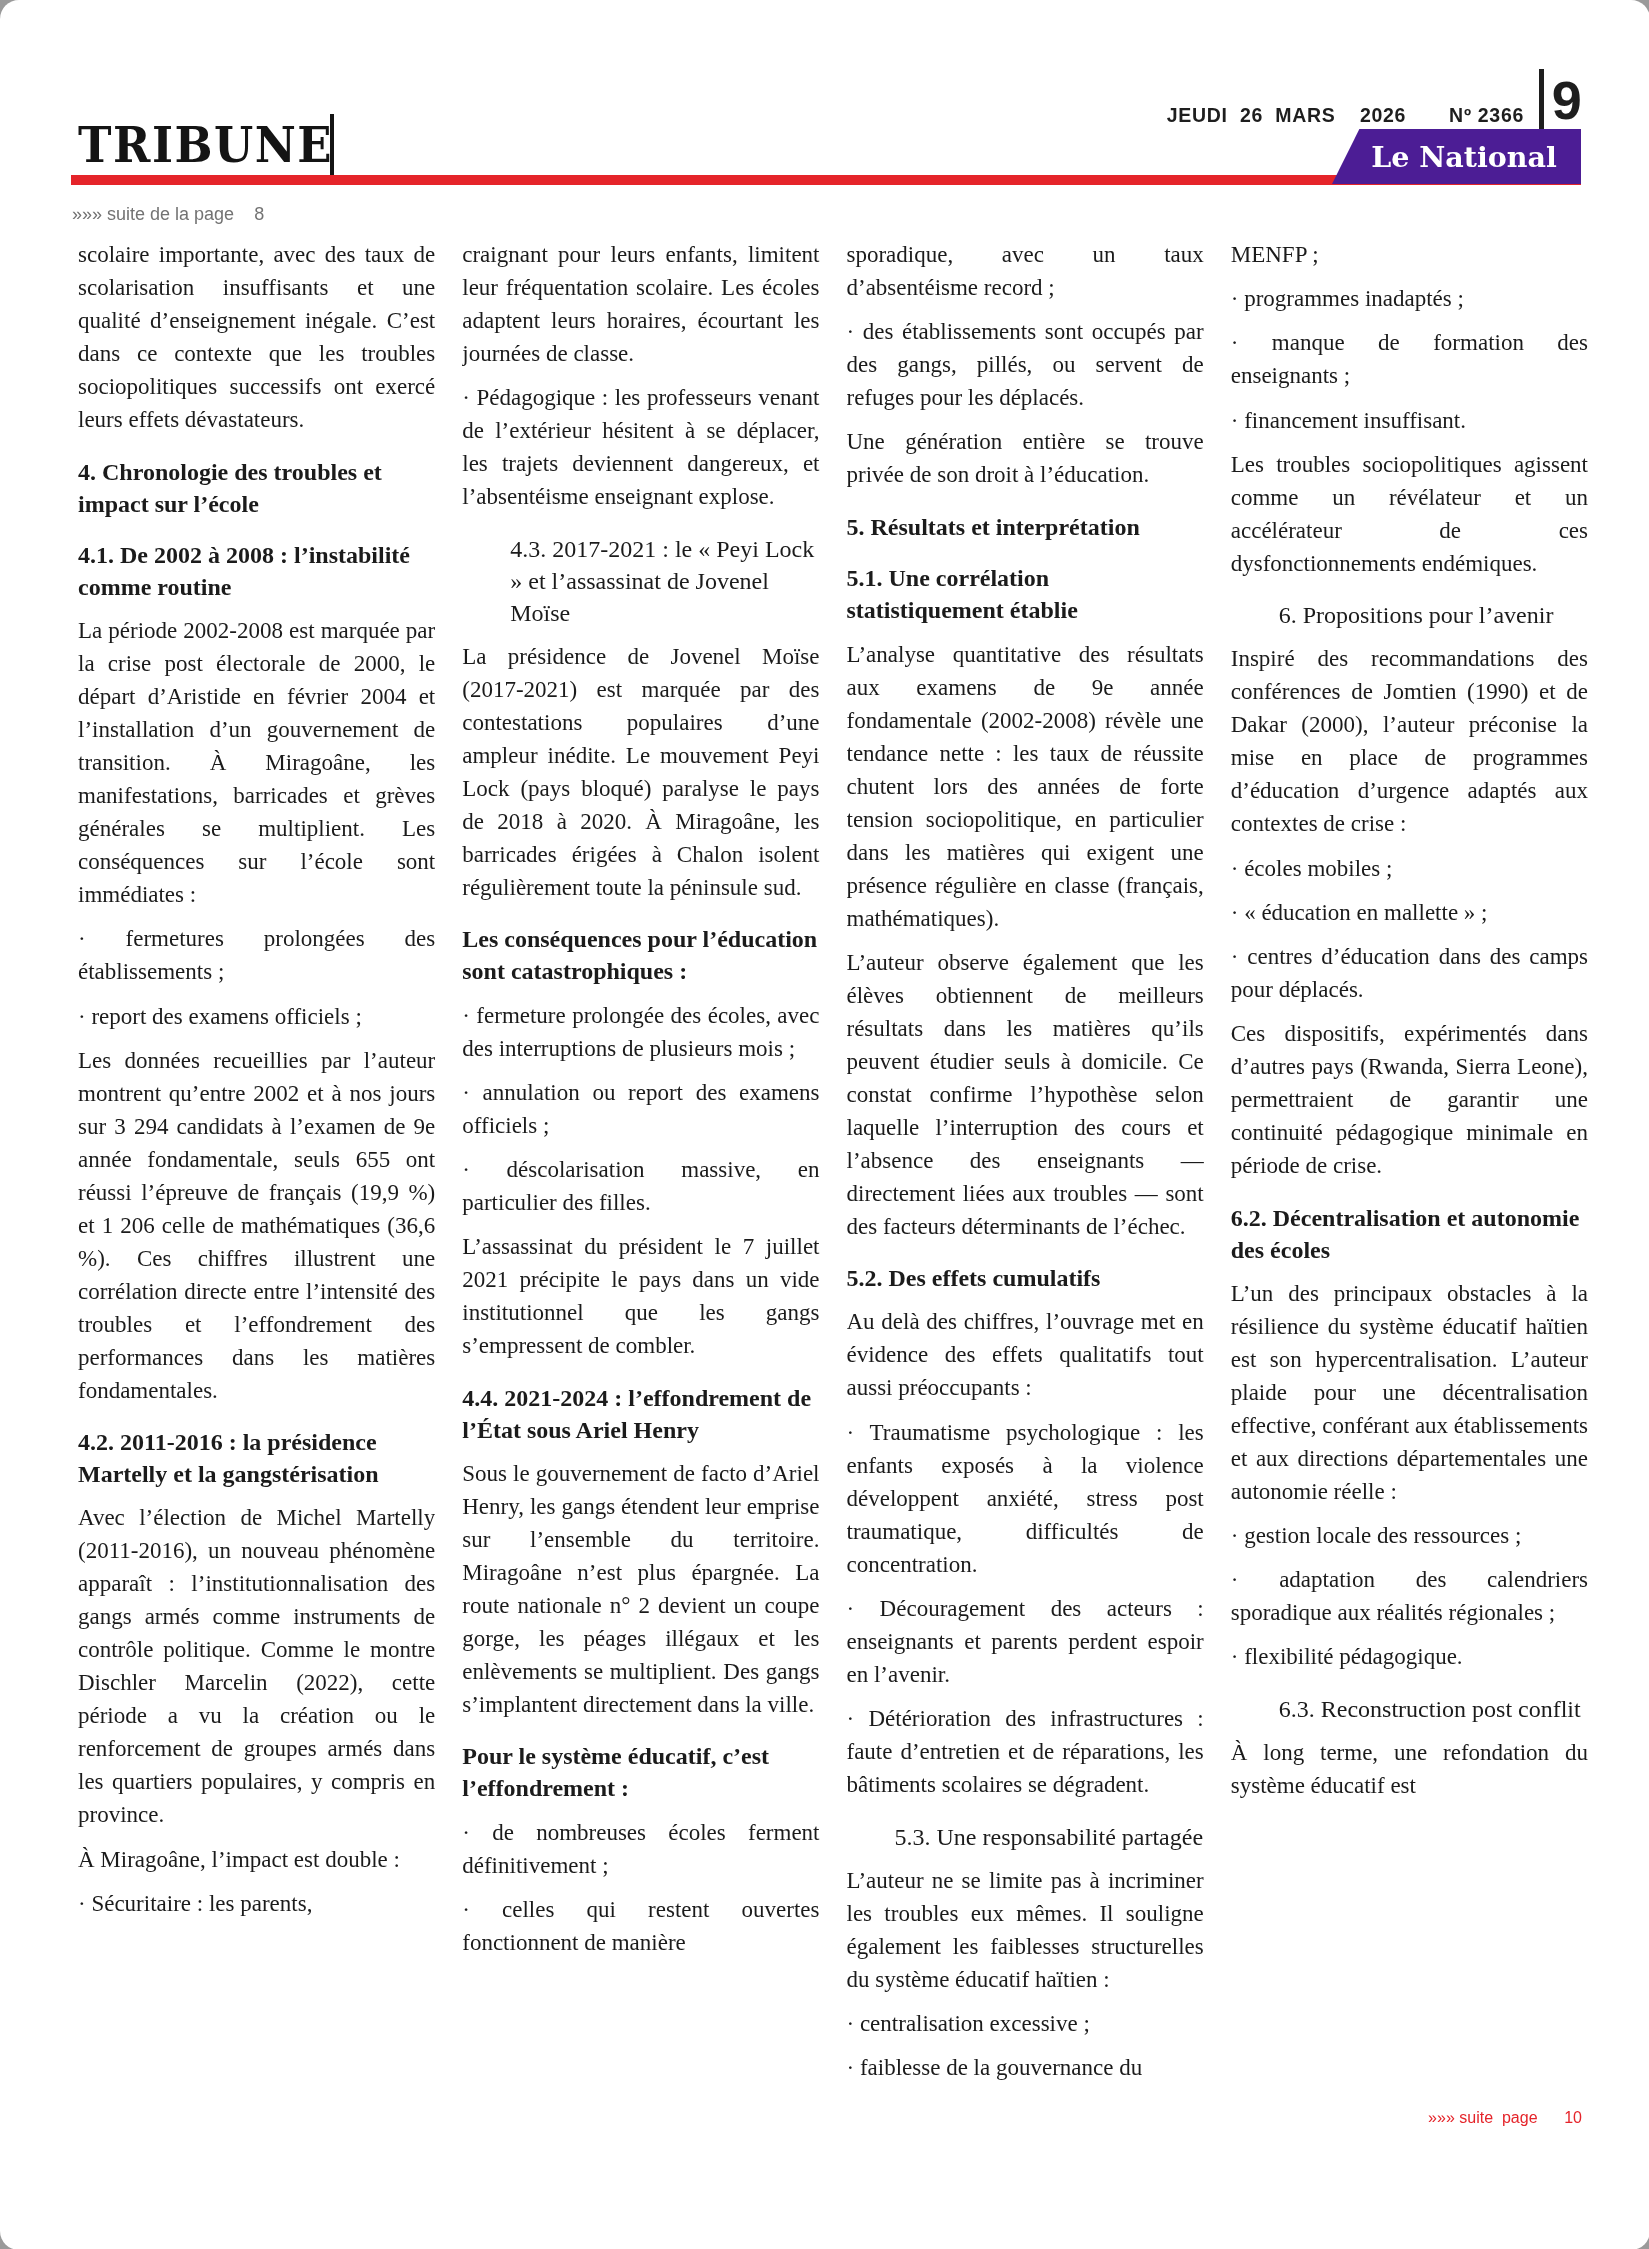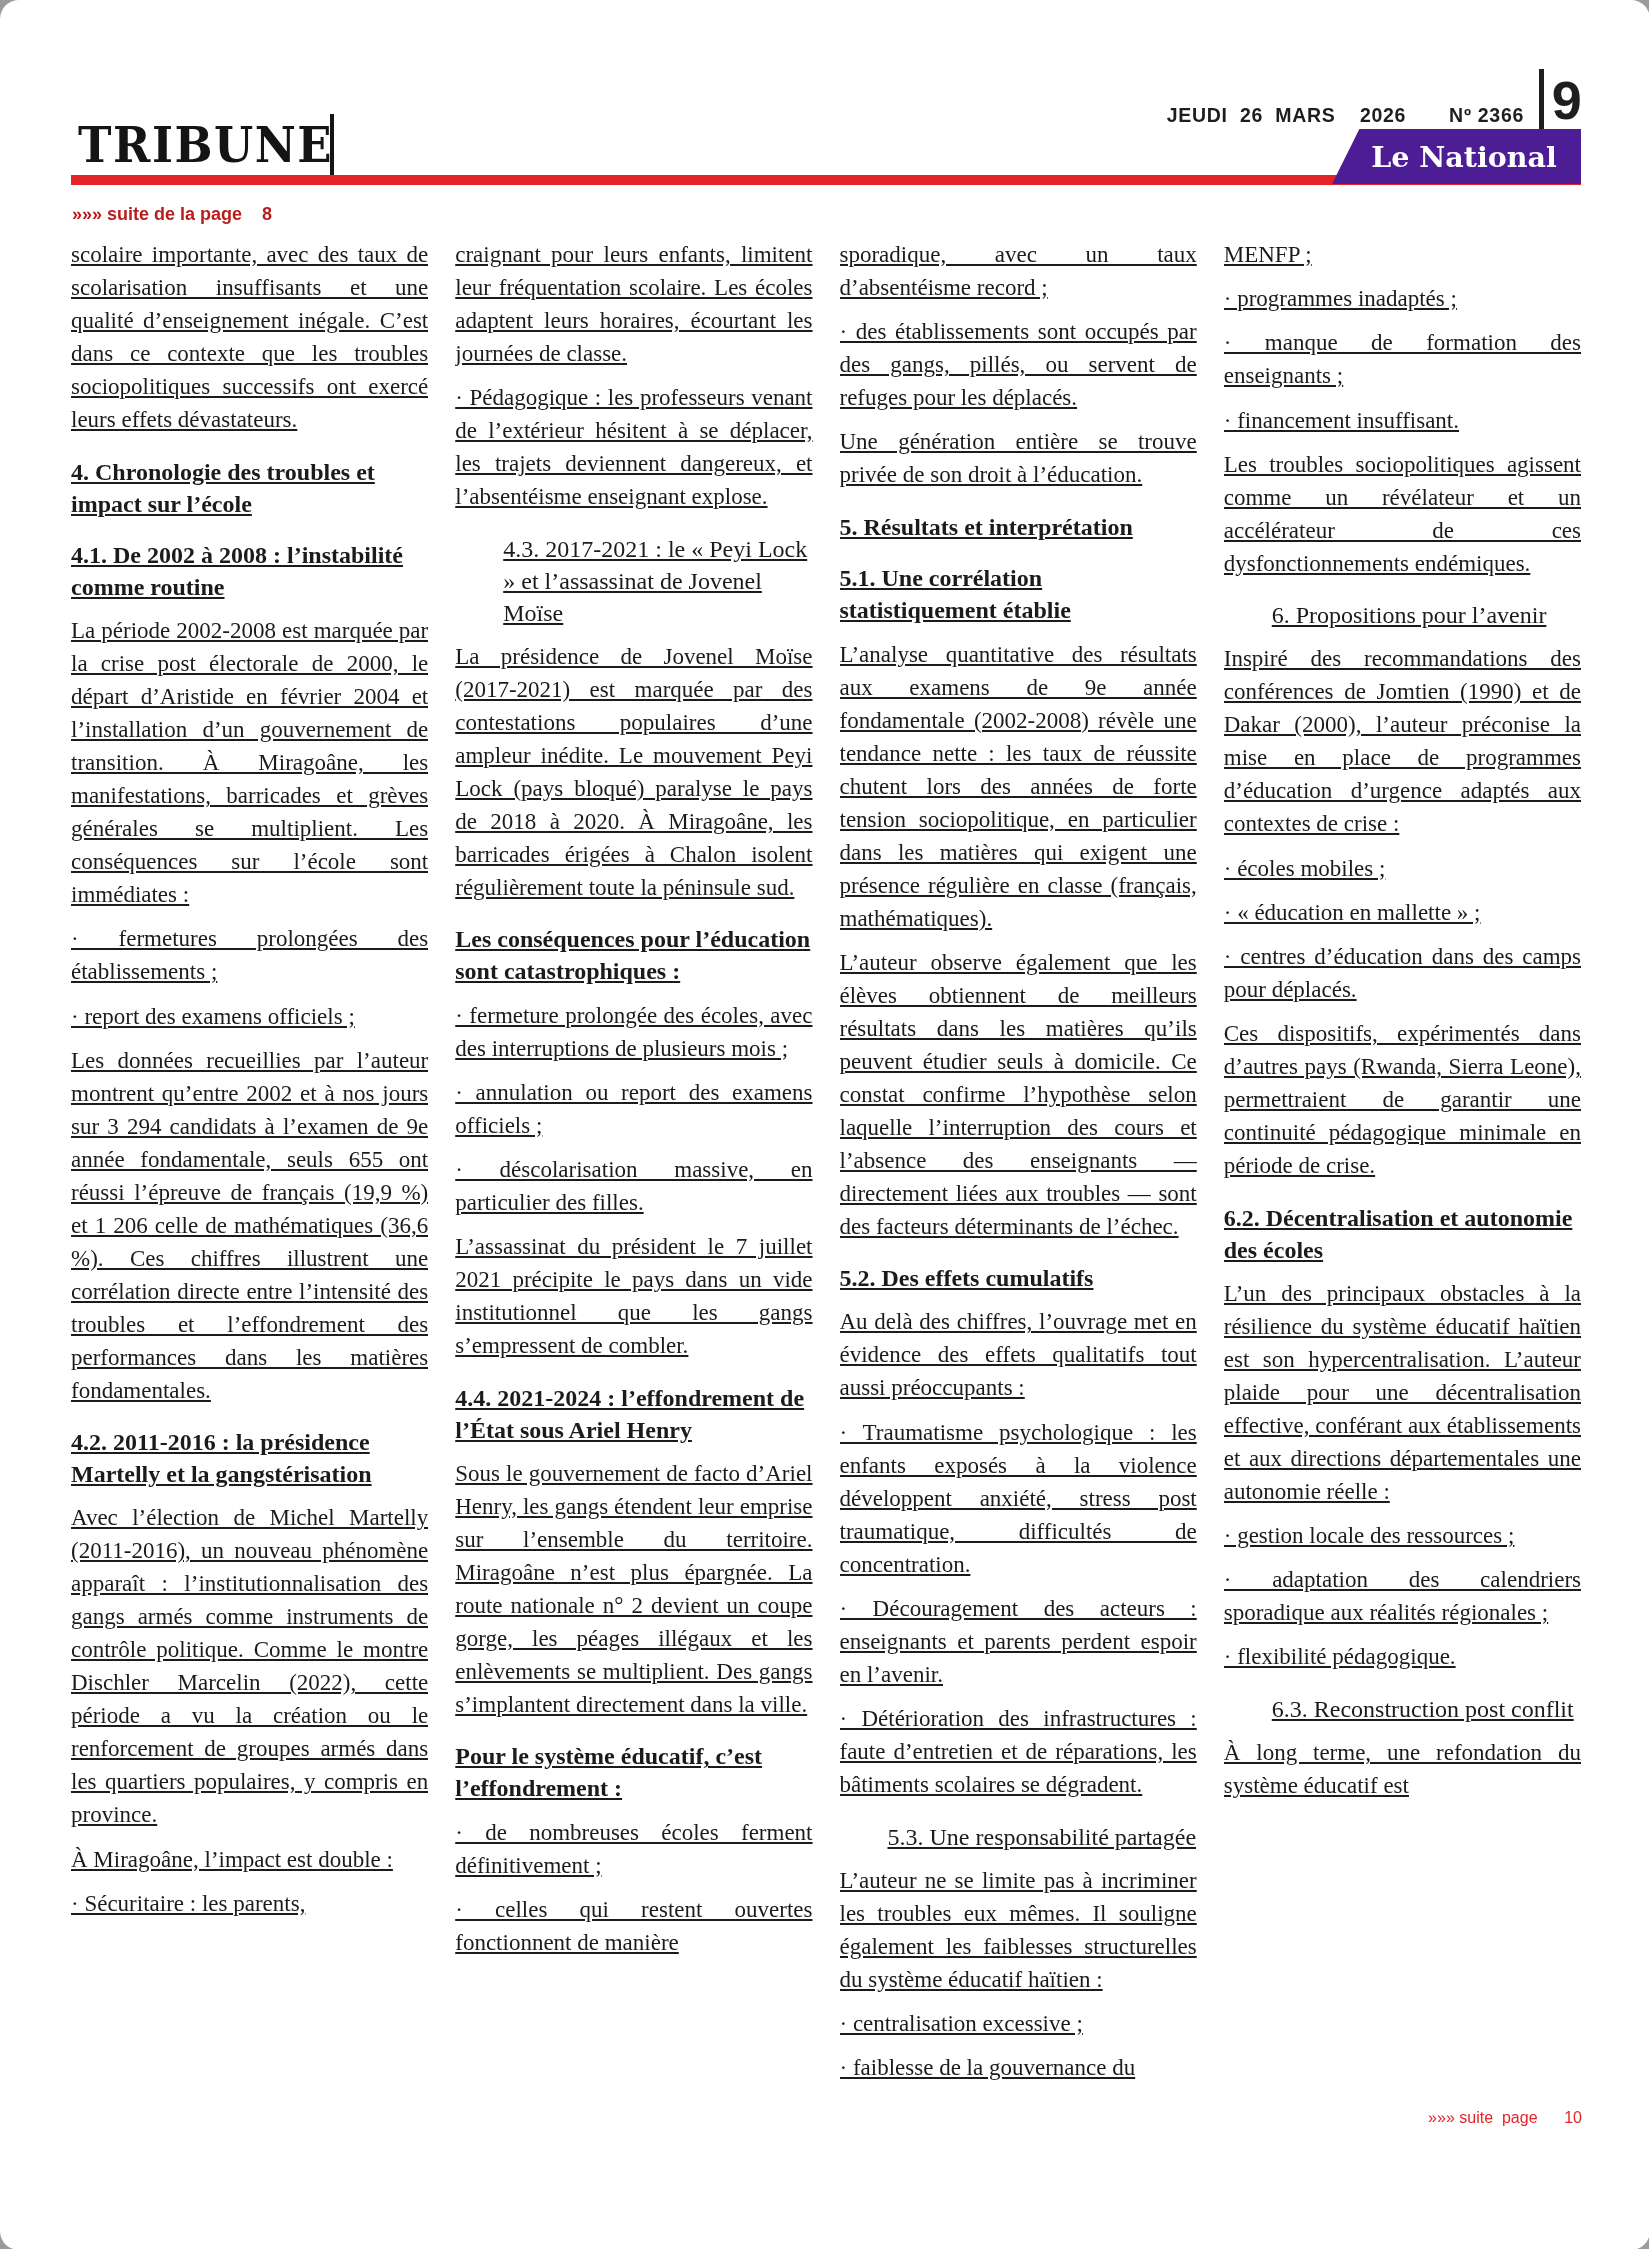--- a/index.html
+++ b/index.html
@@ -63,24 +63,24 @@
     font-size:18px;white-space:pre;
   }
   .suite-bottom{
     position:absolute;top:2109px;left:1230px;width:352px;
     text-align:right;
     font-family:"Liberation Sans", sans-serif;
     font-size:16px;white-space:pre;
   }
   
   .columns{
-    position:absolute;top:238px;left:71px;
+    position:absolute;top:238px;left:78px;
     width:1510px;height:1980px;
     display:grid;grid-template-columns:repeat(4,1fr);
-    column-gap:27px;overflow:hidden;text-decoration:underline;
+    column-gap:27px;overflow:hidden;
   }
   .col{overflow:hidden;}
   .col p{
     margin:0 0 11.2px 0;
     font-size:23px;line-height:33px;
     text-align:justify;
   }
   .col h3{
     margin:19.5px 0 11.2px 0;
     font-size:24px;line-height:32px;
@@ -105,21 +105,21 @@
   </div>
 
   <div class="tribune">TRIBUNE</div>
   <div class="tribune-bar"></div>
 
   <div class="redband" style="background: rgb(229, 36, 42);"></div>
   <div class="nameplate" style="background: #4c1d95;">
     <span>Le National</span>
   </div>
 
-  <div class="suite-top" style="color: #b91c1c; font-weight: bold;">»»» suite de la page    8</div>
+  <div class="suite-top" style="color: #737373;">»»» suite de la page    8</div>
 
   <div class="columns">
 
     <div class="col">
       <p class="p">scolaire importante, avec des taux de scolarisation insuffisants et une qualité d’enseignement inégale. C’est dans ce contexte que les troubles sociopolitiques successifs ont exercé leurs effets dévastateurs.</p>
       <h3 class="hb">4. Chronologie des troubles et impact sur l’école</h3>
       <h3 class="hb">4.1. De 2002 à 2008 : l’instabilité comme routine</h3>
       <p class="p">La période 2002-2008 est marquée par la crise post électorale de 2000, le départ d’Aristide en février 2004 et l’installation d’un gouvernement de transition. À Miragoâne, les manifestations, barricades et grèves générales se multiplient. Les conséquences sur l’école sont immédiates :</p>
       <p class="p">·  fermetures prolongées des établissements ;</p>
       <p class="p">· report des examens officiels ;</p>

